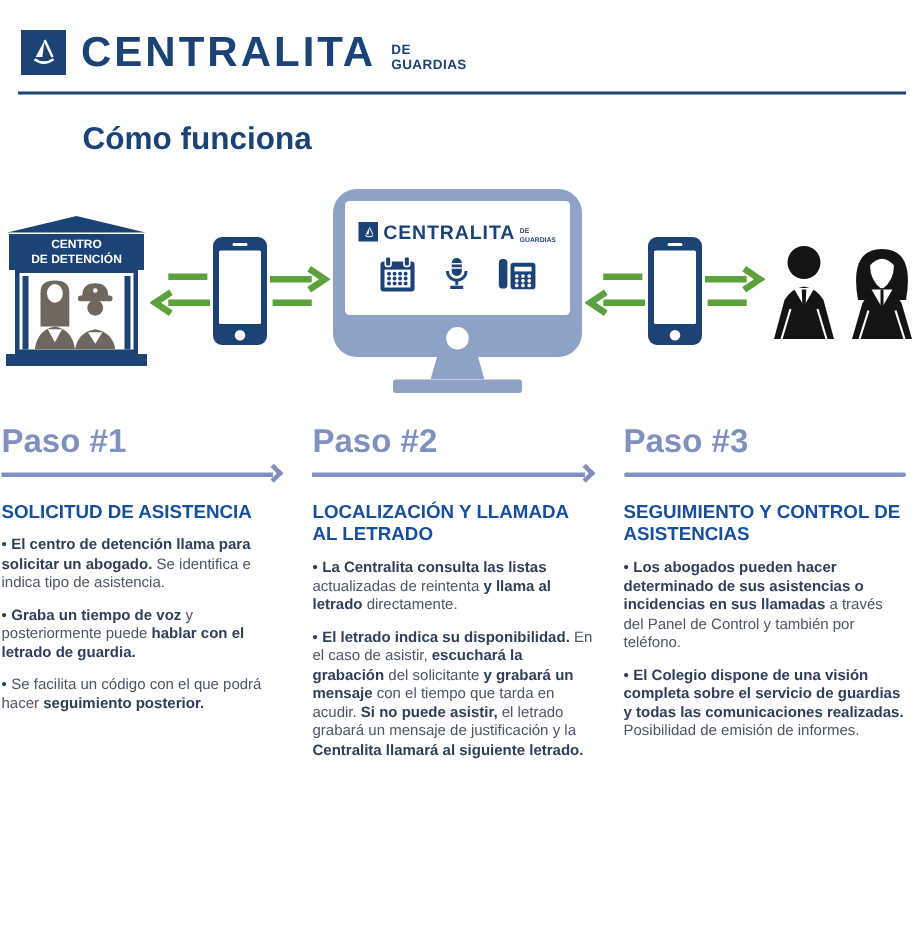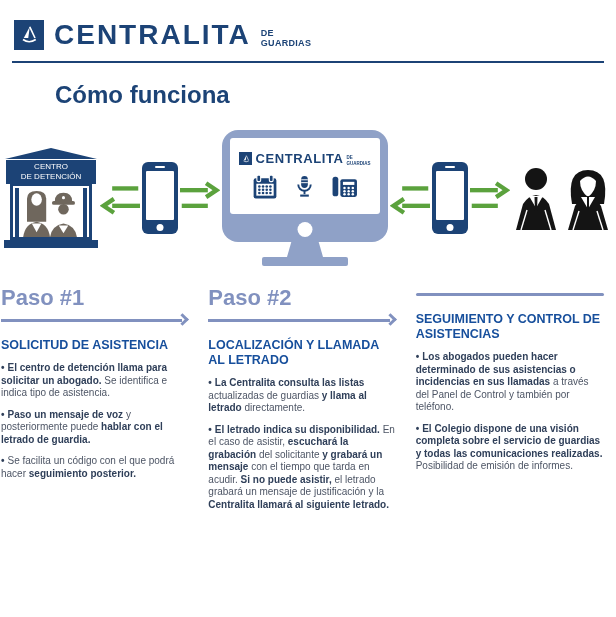--- a/index.html
+++ b/index.html
@@ -13,30 +13,30 @@
     width:616px;height:617px;overflow:hidden;position:relative;
     font-family:"Liberation Sans",sans-serif;
   }
   
   .header{display:flex;align-items:flex-start;gap:10px;padding:20px 14px 0 14px}
   .logo-sq{width:30px;height:30px;background:var(--navy);flex:0 0 auto;
     display:flex;align-items:center;justify-content:center}
   .wordmark{font-size:28px;font-weight:700;color:var(--navy);letter-spacing:2px;line-height:30px}
   .tagline{font-size:9px;font-weight:700;color:var(--navy);line-height:1.1;margin-top:9px;letter-spacing:.3px}
   .rule{height:2px;background:var(--navy);margin:11px 12px 0 12px}
-  .page-title{color:var(--navy);font-size:24px;font-weight:700;margin:18px 0 16px 55px}
+  .page-title{color:var(--navy);font-size:21px;font-weight:700;margin:18px 0 16px 55px}
 
   
   .diagram{display:flex;align-items:center;justify-content:center;gap:2px;margin-top:12px;height:146px}
   .duplex{flex:0 0 auto}
 
   
   .building{width:94px;display:flex;flex-direction:column;align-items:center;flex:0 0 auto}
   .pediment{width:0;height:0;border-left:46px solid transparent;border-right:46px solid transparent;border-bottom:11px solid var(--navy)}
-  .sign{width:90px;background:var(--navy);color:#fff;font-size:8px;font-weight:400;text-align:center;line-height:1.2;padding:2px 0;margin-top:1px}
+  .sign{width:90px;background:var(--navy);color:#fff;font-size:8px;font-weight:700;text-align:center;line-height:1.2;padding:2px 0;margin-top:1px}
   .hall{width:82px;height:56px;border:3px solid var(--navy);border-top-width:2px;background:#fff;display:flex;align-items:stretch}
   .colbar{width:4px;background:var(--navy);margin:2px 1px 0 2px}
   .colbar.r{margin:2px 2px 0 1px}
   .hall svg{flex:1;align-self:flex-end}
   .base{width:94px;height:8px;background:var(--navy)}
 
   
   .phone{width:36px;height:72px;background:var(--navy);border-radius:6px;position:relative;flex:0 0 auto}
   .phone .spk{position:absolute;top:4px;left:50%;transform:translateX(-50%);width:10px;height:2px;background:#fff;border-radius:1px}
   .phone .scr{position:absolute;left:4px;right:4px;top:9px;bottom:14px;background:#fff;border-radius:1px}
@@ -266,39 +266,40 @@
 <div class="steps">
   <div class="step">
     <div class="step-label">Paso #1</div>
     <div class="step-arrow">
       <span class="line"></span>
       <span class="head"></span>
     </div>
     <div class="step-title">SOLICITUD DE ASISTENCIA</div>
     <div class="step-bullets">
         <p class="bullet"><span class="dot">•</span><b>El centro de detención llama para solicitar un abogado.</b><span> Se identifica e indica tipo de asistencia.</span></p>
-        <p class="bullet"><span class="dot">•</span><b>Paso un mensaje de voz</b><span> y posteriormente puede </span><b>hablar con el letrado de guardia.</b></p>
+        <p class="bullet"><span class="dot">•</span><b>Graba un tiempo de voz</b><span> y posteriormente puede </span><b>hablar con el letrado de guardia.</b></p>
         <p class="bullet"><span class="dot">•</span><span>Se facilita un código con el que podrá hacer </span><b>seguimiento posterior.</b></p>
       </div>
   </div>
 
   <div class="step">
     <div class="step-label">Paso #2</div>
     <div class="step-arrow">
       <span class="line"></span>
       <span class="head"></span>
     </div>
     <div class="step-title">LOCALIZACIÓN Y LLAMADA AL LETRADO</div>
     <div class="step-bullets">
-        <p class="bullet"><span class="dot">•</span><b>La Centralita consulta las listas</b><span> actualizadas de guardias </span><b>y llama al letrado</b><span> directamente.</span></p>
+        <p class="bullet"><span class="dot">•</span><b>La Centralita consulta las listas</b><span> actualizadas de reintenta </span><b>y llama al letrado</b><span> directamente.</span></p>
         <p class="bullet"><span class="dot">•</span><b>El letrado indica su disponibilidad.</b><span> En el caso de asistir, </span><b>escuchará la grabación</b><span> del solicitante </span><b>y grabará un mensaje</b><span> con el tiempo que tarda en acudir. </span><b>Si no puede asistir,</b><span> el letrado grabará un mensaje de justificación y la </span><b>Centralita llamará al siguiente letrado.</b></p>
       </div>
   </div>
 
   <div class="step">
+    <div class="step-label">Paso #3</div>
     <div class="step-arrow no-head">
       <span class="line"></span>
 
     </div>
     <div class="step-title">SEGUIMIENTO Y CONTROL DE ASISTENCIAS</div>
     <div class="step-bullets">
         <p class="bullet"><span class="dot">•</span><b>Los abogados pueden hacer determinado de sus asistencias o incidencias en sus llamadas</b><span> a través del Panel de Control y también por teléfono.</span></p>
         <p class="bullet"><span class="dot">•</span><b>El Colegio dispone de una visión completa sobre el servicio de guardias y todas las comunicaciones realizadas.</b><span> Posibilidad de emisión de informes.</span></p>
       </div>
   </div>

